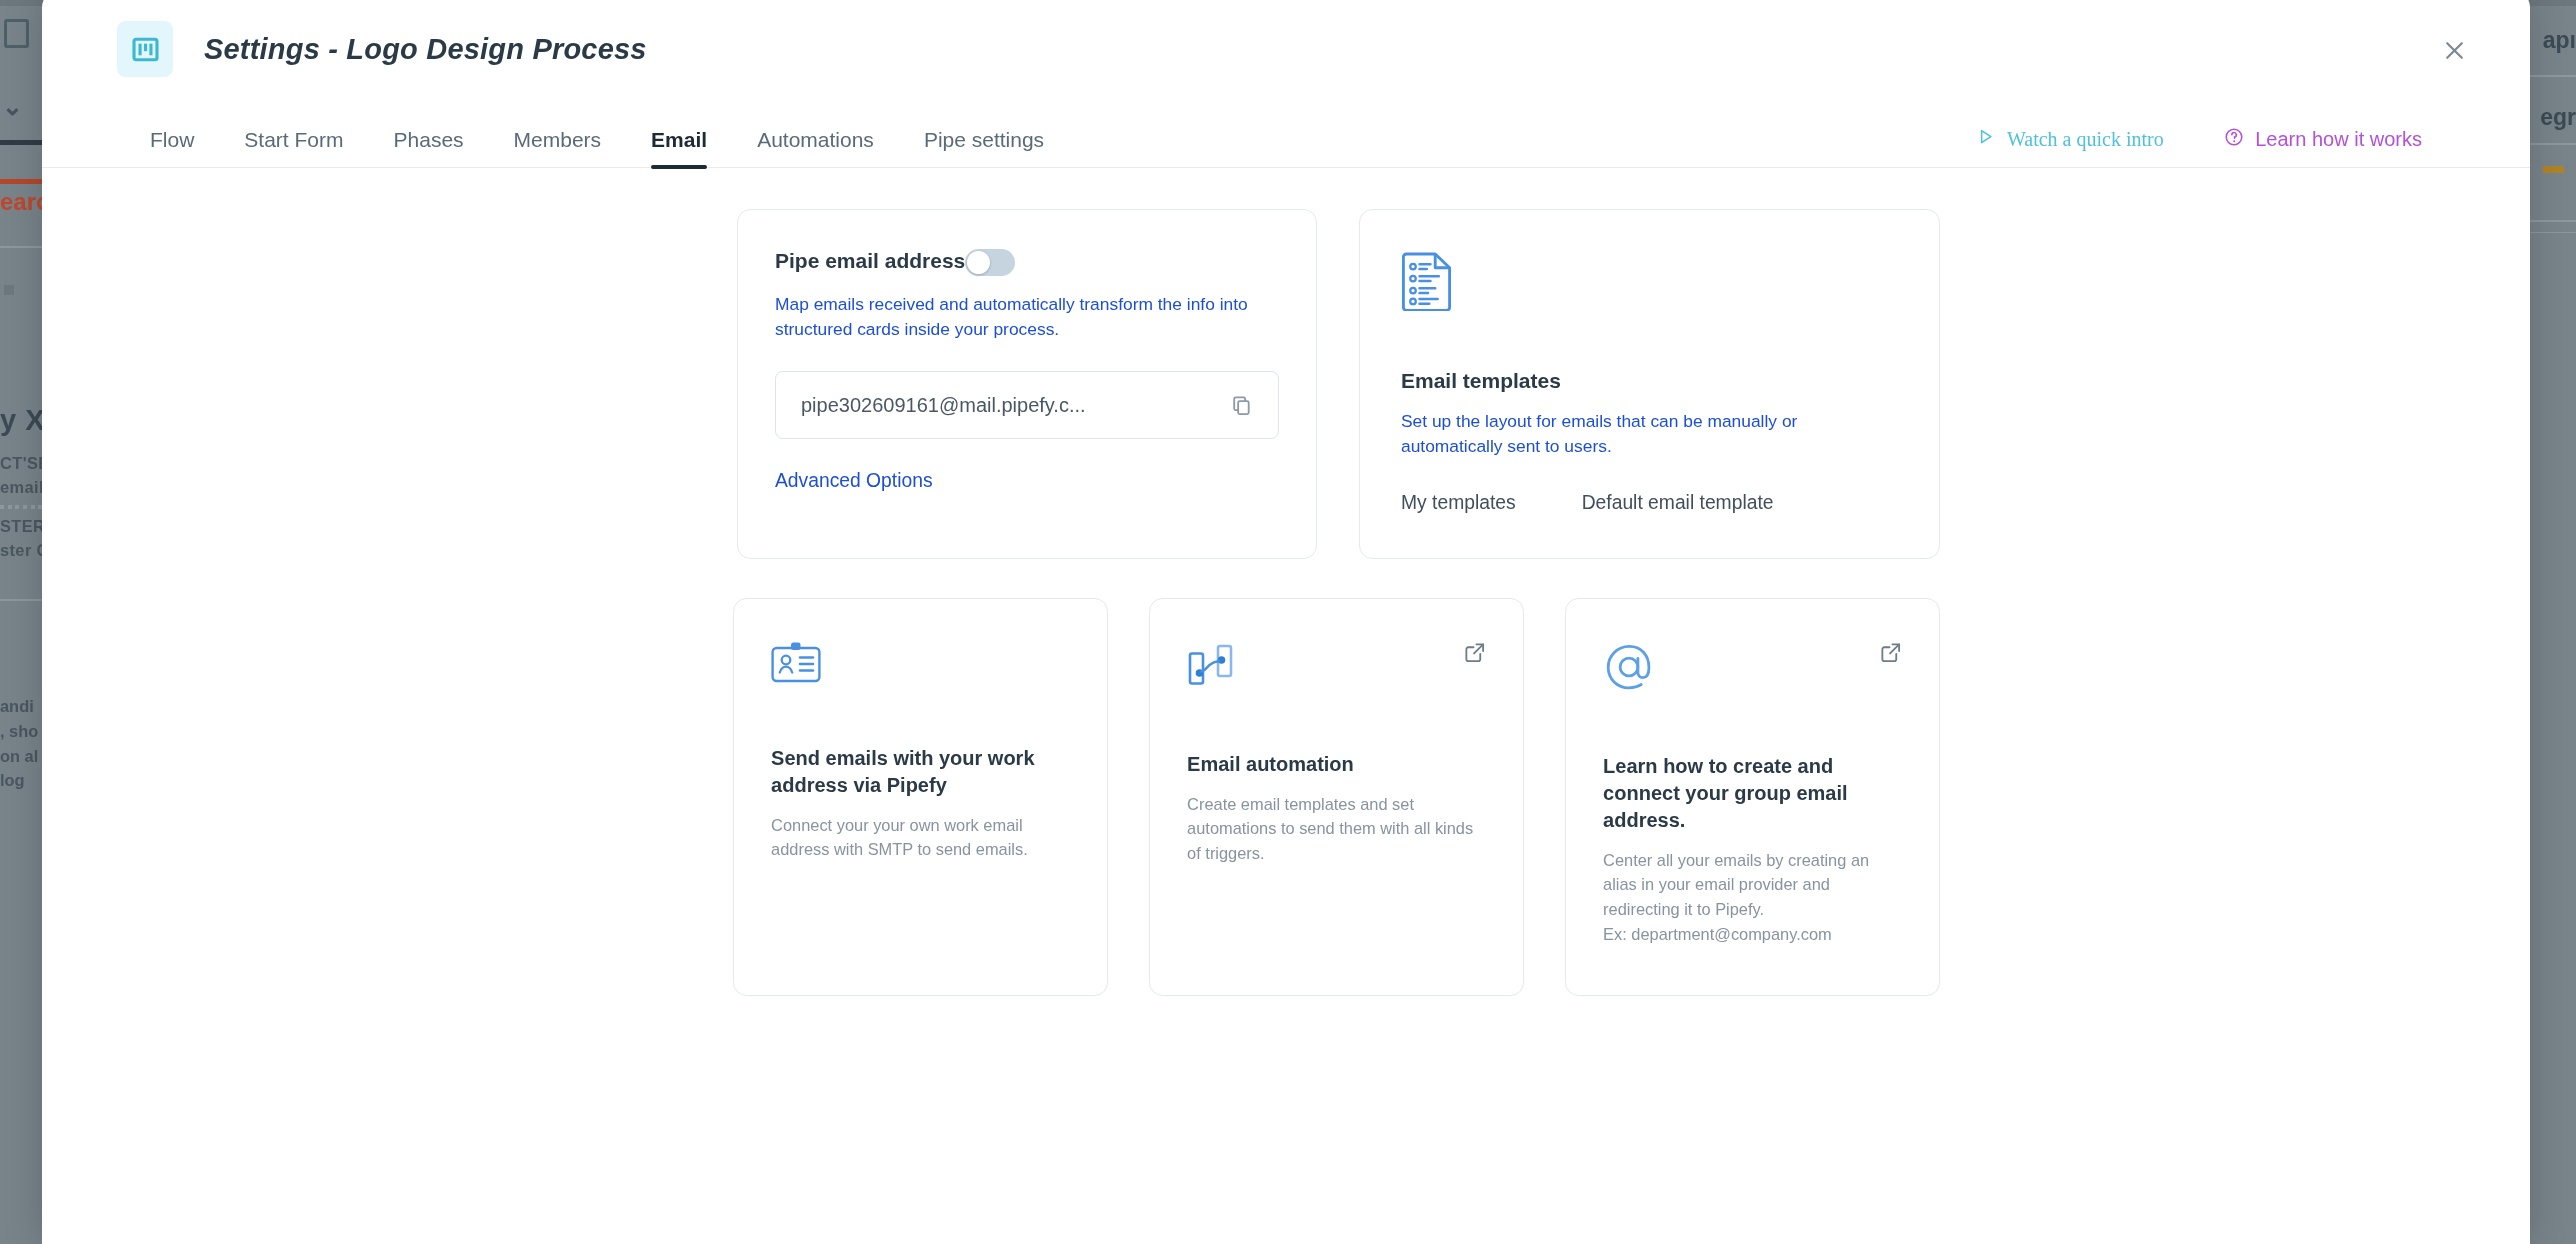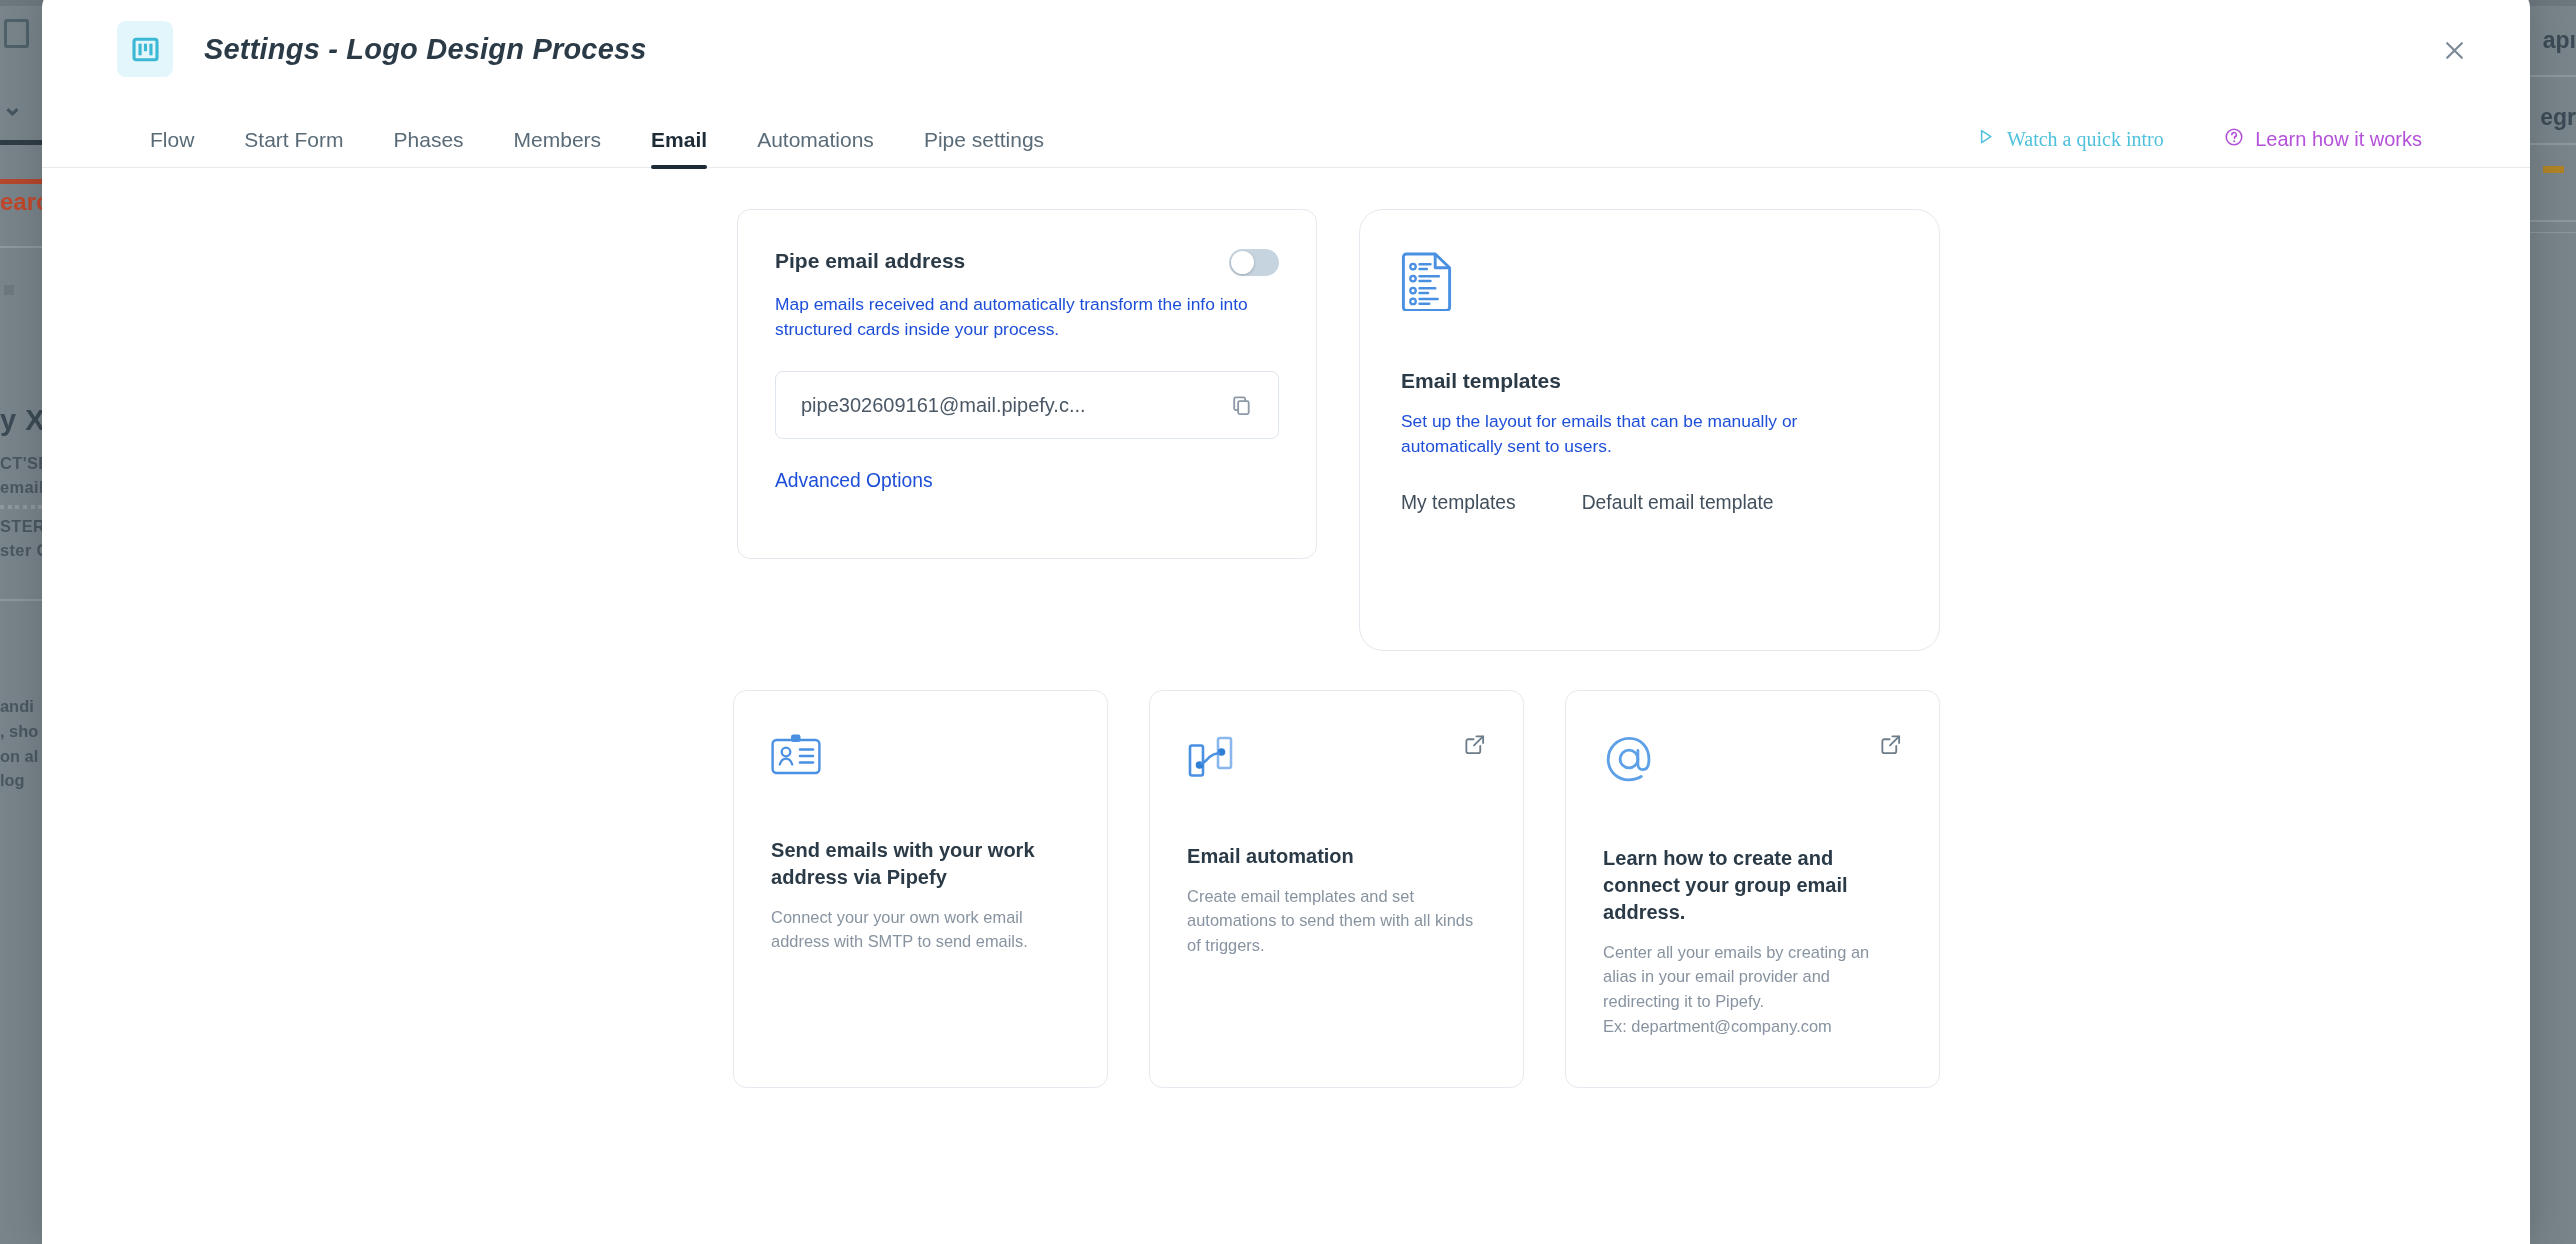--- a/index.html
+++ b/index.html
@@ -153,24 +153,24 @@
   .row-top { display: flex; gap: 42px; margin-bottom: 39px; }
   .row-bottom { display: flex; gap: 41px; margin-left: -3.9px; align-items: center; }
 
   .card {
     background: #ffffff;
     border: 1.9px solid #e3e9ef;
     border-radius: 13.5px;
     position: relative;
   }
   .card-pipe-email { width: 580px; height: 350px; padding: 39px 37px 0 37px; }
-  .card-templates  { width: 581px; height: 442px; padding: 41px 37px 0 41px; border-radius: 24px; }
+  .card-templates  { width: 581px; height: 350px; padding: 41px 37px 0 41px; }
   .card-small      { width: 375px; height: 398px; padding: 42px 37px 0 37px; }
 
-  .card-head-row { display: flex; align-items: flex-start; justify-content: space-between; }
+  .card-head-row { display: flex; align-items: flex-start; justify-content: flex-start; }
   .card-title {
     font-size: 21px; font-weight: bold; color: #2b3a47;
   }
   .card-desc {
     font-size: 17.4px; color: #1d4ed8; line-height: 1.45; margin-top: 15.5px;
   }
   .card-desc-sm {
     font-size: 16.4px; color: #8793a0; line-height: 1.5; margin-top: 13.5px;
   }
 

